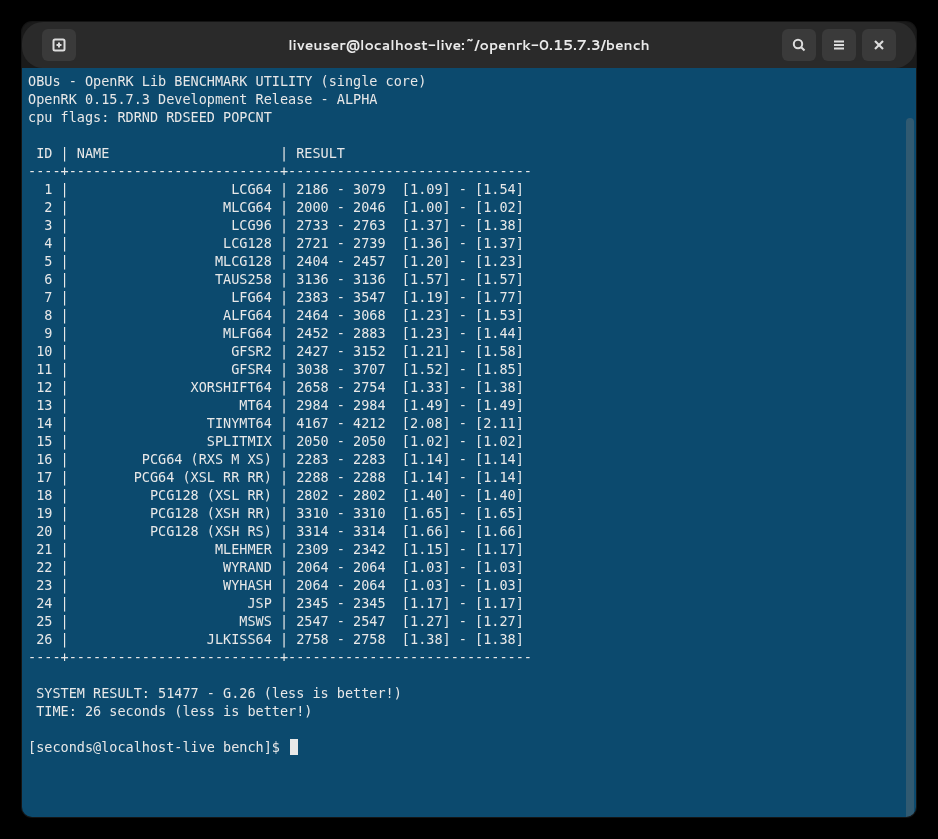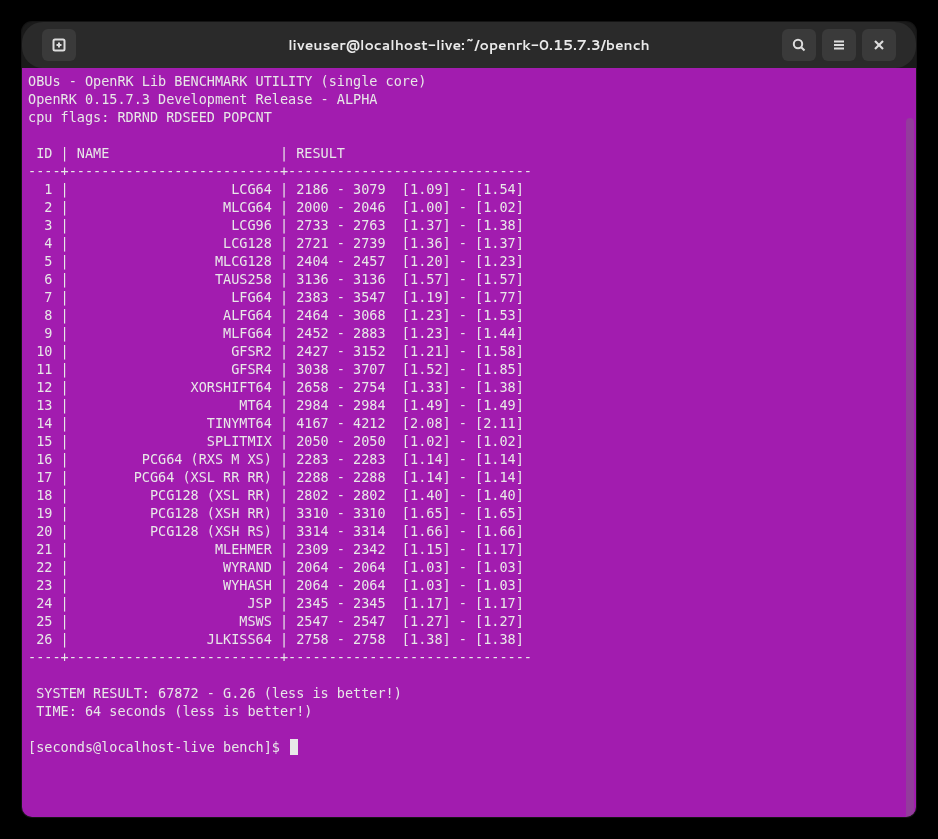--- a/index.html
+++ b/index.html
@@ -76,21 +76,21 @@
     }
     .titlebar-btn.close svg {
       stroke-width: 2.2;
     }
     .terminal-body {
       position: absolute;
       top: 46px;
       left: 0;
       right: 0;
       bottom: 0;
-      background: #a21caf;
+      background: #0c4a6e;
       padding: 4px 6px;
       overflow: hidden;
     }
     .terminal-content {
       font-size: 13.5px;
       line-height: 18px;
       color: #e8e8e8;
       white-space: pre;
       font-family: 'DejaVu Sans Mono', 'Liberation Mono', 'Courier New', monospace;
     }
@@ -181,19 +181,19 @@
  19 |          PCG128 (XSH RR) | 3310 - 3310  [1.65] - [1.65]
  20 |          PCG128 (XSH RS) | 3314 - 3314  [1.66] - [1.66]
  21 |                  MLEHMER | 2309 - 2342  [1.15] - [1.17]
  22 |                   WYRAND | 2064 - 2064  [1.03] - [1.03]
  23 |                   WYHASH | 2064 - 2064  [1.03] - [1.03]
  24 |                      JSP | 2345 - 2345  [1.17] - [1.17]
  25 |                     MSWS | 2547 - 2547  [1.27] - [1.27]
  26 |                 JLKISS64 | 2758 - 2758  [1.38] - [1.38]
 </span><span>----+--------------------------+------------------------------</span>
 
-<span> SYSTEM RESULT: 67872 - G.26 (less is better!)</span>
-<span> TIME: 64 seconds (less is better!)</span>
+<span> SYSTEM RESULT: 51477 - G.26 (less is better!)</span>
+<span> TIME: 26 seconds (less is better!)</span>
 
 <span class="prompt-line">[seconds@localhost-live bench]$ </span><span class="cursor"></span></div>
     <div class="scrollbar"></div>
   </div>
 </div>
 
 </body></html>

